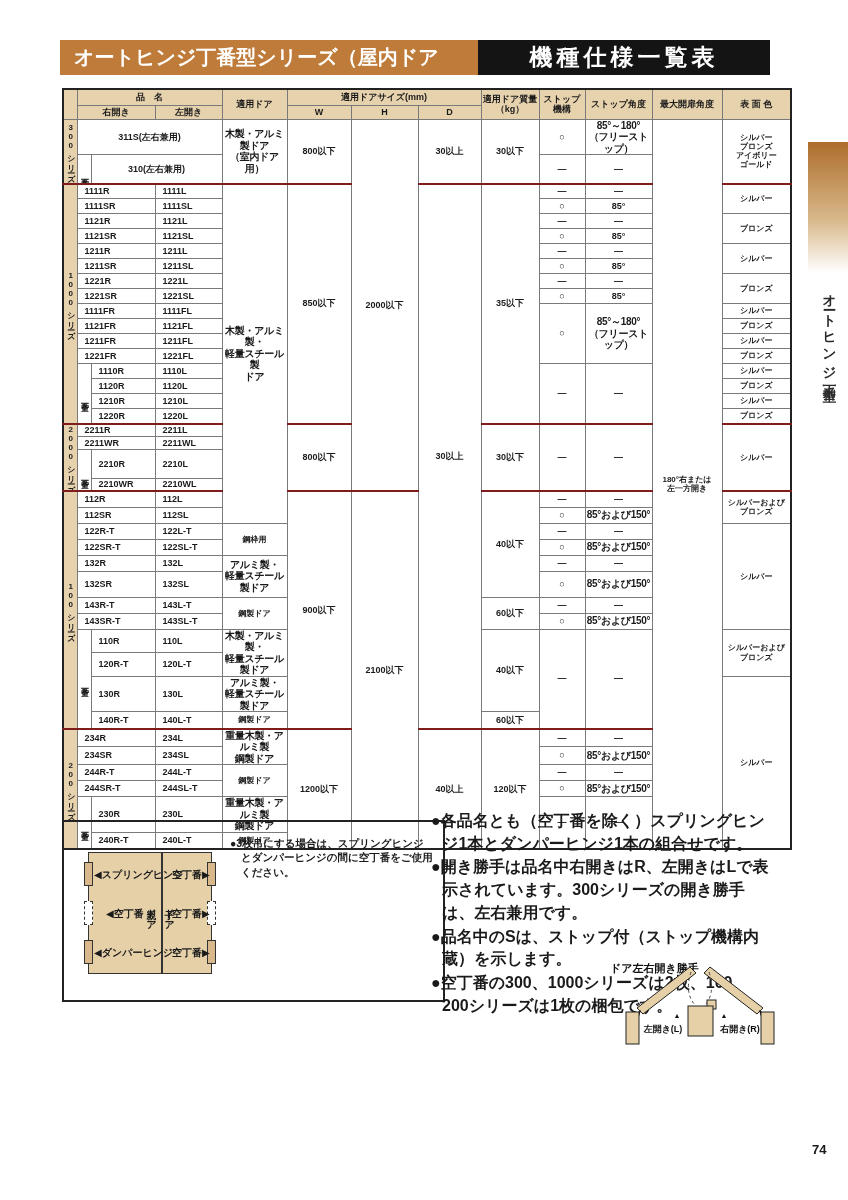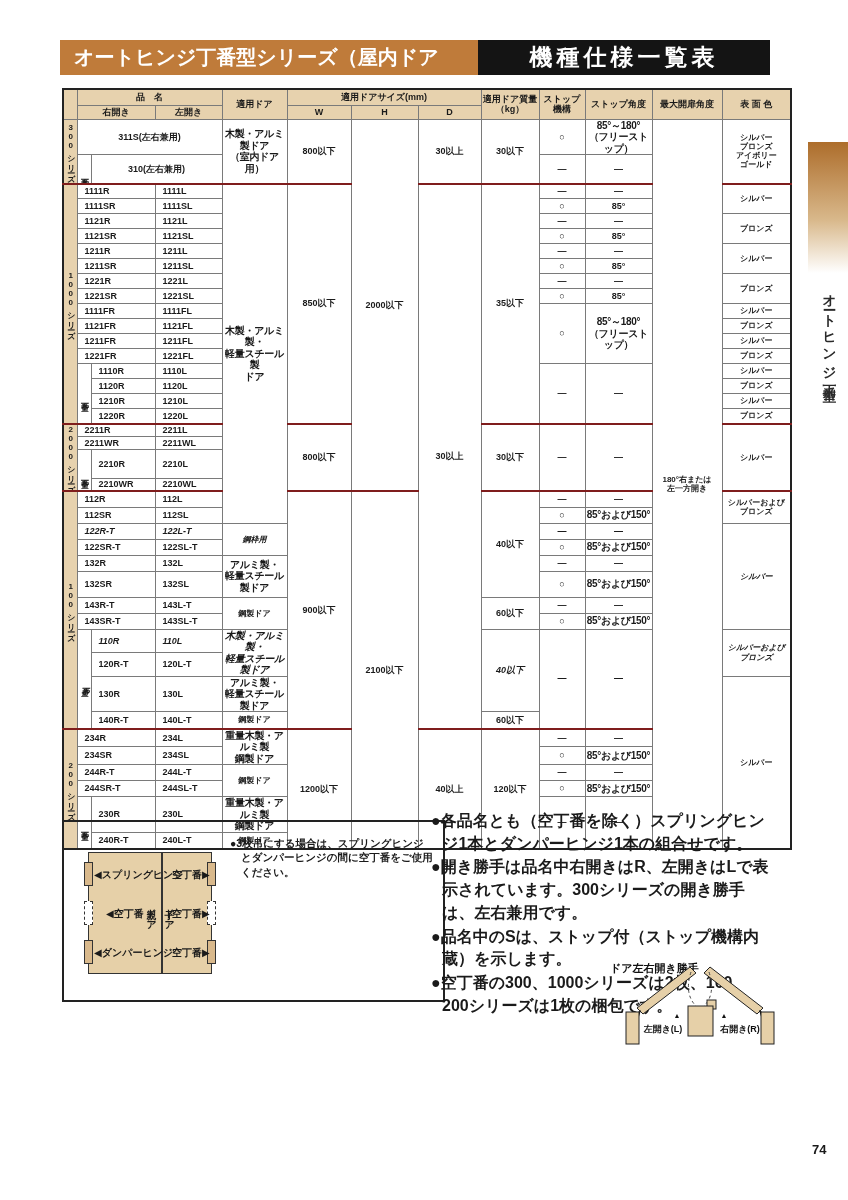--- a/index.html
+++ b/index.html
@@ -260,21 +260,21 @@
           <td>—</td>
           <td rowspan="2" class="sm">シルバーおよび
 ブロンズ</td>
         </tr>
         <tr style="height: 16px;">
           <td colspan="2" class="name">112SR</td>
           <td class="name">112SL</td>
           <td>○</td>
           <td class="xs">85°および150°</td>
         </tr>
-        <tr style="height: 16px; font-style: italic;">
+        <tr style="height: 16px;">
           <td colspan="2" class="name">122R-T</td>
           <td class="name">122L-T</td>
           <td rowspan="2" class="sm">鋼枠用</td>
           <td>—</td>
           <td>—</td>
           <td rowspan="6" class="sm">シルバー</td>
         </tr>
         <tr style="height: 16px;">
           <td colspan="2" class="name">122SR-T</td>
           <td class="name">122SL-T</td>
@@ -302,21 +302,21 @@
           <td rowspan="2">60以下</td>
           <td>—</td>
           <td>—</td>
         </tr>
         <tr style="height: 16px;">
           <td colspan="2" class="name">143SR-T</td>
           <td class="name">143SL-T</td>
           <td>○</td>
           <td class="xs">85°および150°</td>
         </tr>
-        <tr style="height: 16px; font-style: italic;">
+        <tr style="height: 16px;">
           <td rowspan="4" class="vert"><span class="vtxt">空丁番</span></td>
           <td class="name">110R</td>
           <td class="name">110L</td>
           <td rowspan="2" class="xs">木製・アルミ製・
 軽量スチール製ドア</td>
           <td rowspan="3">40以下</td>
           <td rowspan="4">—</td>
           <td rowspan="4">—</td>
           <td rowspan="2" class="sm">シルバーおよび
 ブロンズ</td>

